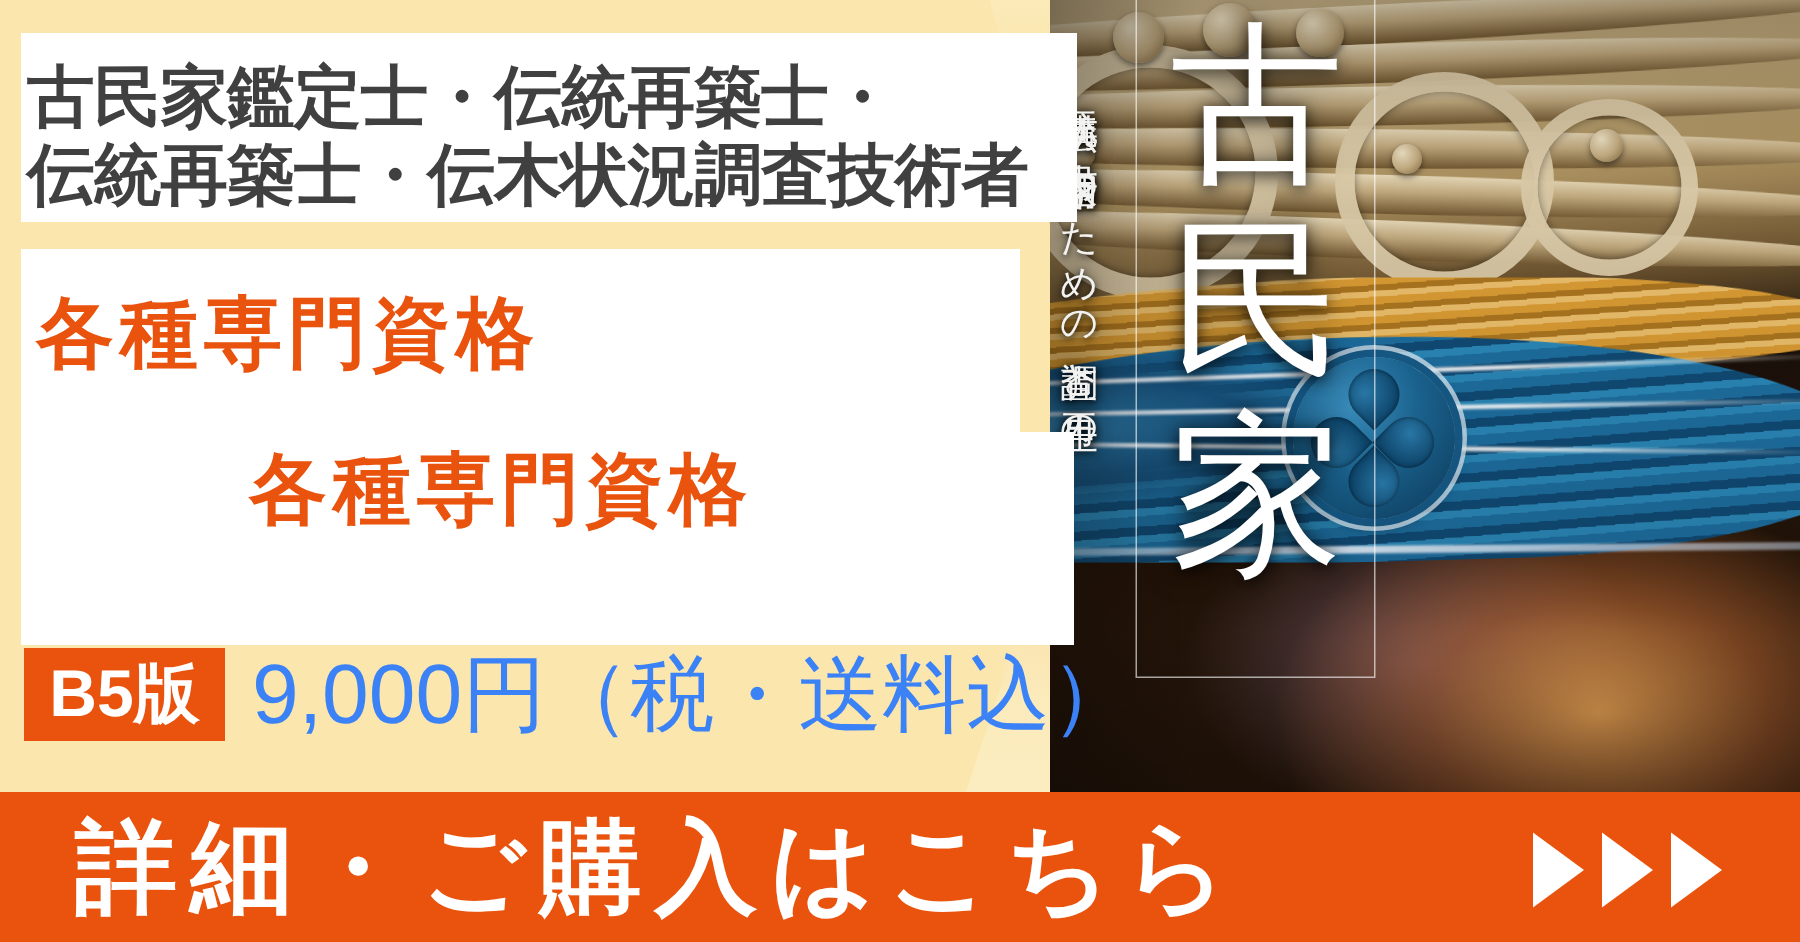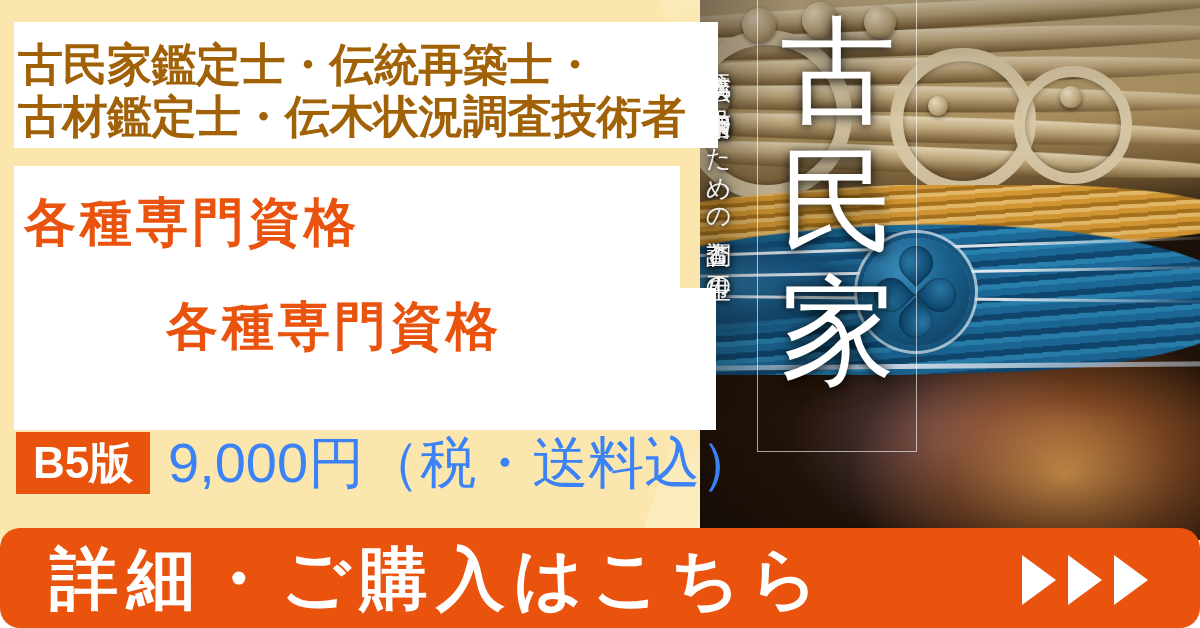--- a/index.html
+++ b/index.html
@@ -158,21 +158,21 @@
     position:absolute;left:14px;top:22px;width:704px;height:126px;background:#fff;
   }
   .wbox2{
     position:absolute;left:14px;top:166px;width:666px;height:124px;background:#fff;
   }
   .wbox3{
     position:absolute;left:14px;top:288px;width:702px;height:142px;background:#fff;
   }
 
   .certline{
-    position:absolute;left:18px;color:#a16207;
+    position:absolute;left:18px;color:#404040;
     font-size:45px;font-weight:700;letter-spacing:-.5px;white-space:nowrap;
     font-family:"Liberation Sans","DejaVu Sans",sans-serif;
   }
   .certline.l1{top:35px;}
   .certline.l2{top:87px;}
 
   .headline{
     position:absolute;color:#e9530d;font-weight:700;white-space:nowrap;
     font-size:52px;letter-spacing:4px;
     font-family:"Liberation Sans","DejaVu Sans",sans-serif;
@@ -190,21 +190,20 @@
   .price{
     position:absolute;left:168px;top:432px;
     color:#3b82f6;font-size:56px;font-weight:400;line-height:62px;
     white-space:nowrap;letter-spacing:0;
   }
 
   
   .cta{
     position:absolute;left:0;top:528px;width:1200px;height:100px;
     background:#e9530d;
-    border-radius:20px;
   }
   .cta .label{
     position:absolute;left:50px;top:14px;
     color:#fff;font-size:68px;font-weight:700;letter-spacing:9px;
     white-space:nowrap;line-height:72px;
   }
   .arrows{
     position:absolute;right:52px;top:52px;display:flex;gap:12px;align-items:center;
     transform:translateY(-50%);
   }
@@ -272,21 +271,21 @@
   <div class="leftwash">
     <div class="fade"></div>
   </div>
   <div class="wedge"></div>
 
   <div class="wbox1"></div>
   <div class="wbox2"></div>
   <div class="wbox3"></div>
 
   <div class="certline l1">古民家鑑定士・伝統再築士・</div>
-  <div class="certline l2">古材鑑定士・伝木状況調査技術者</div>
+  <div class="certline l2">伝統再築士・伝木状況調査技術者</div>
 
   <div class="headline h1">各種専門資格</div>
   <div class="headline h2">各種専門資格</div>
 
   <div class="badge">B5版</div>
   <div class="price">9,000円（税・送料込）</div>
 
   <div class="cta">
     <div class="label">詳細・ご購入はこちら</div>
     <div class="arrows">

